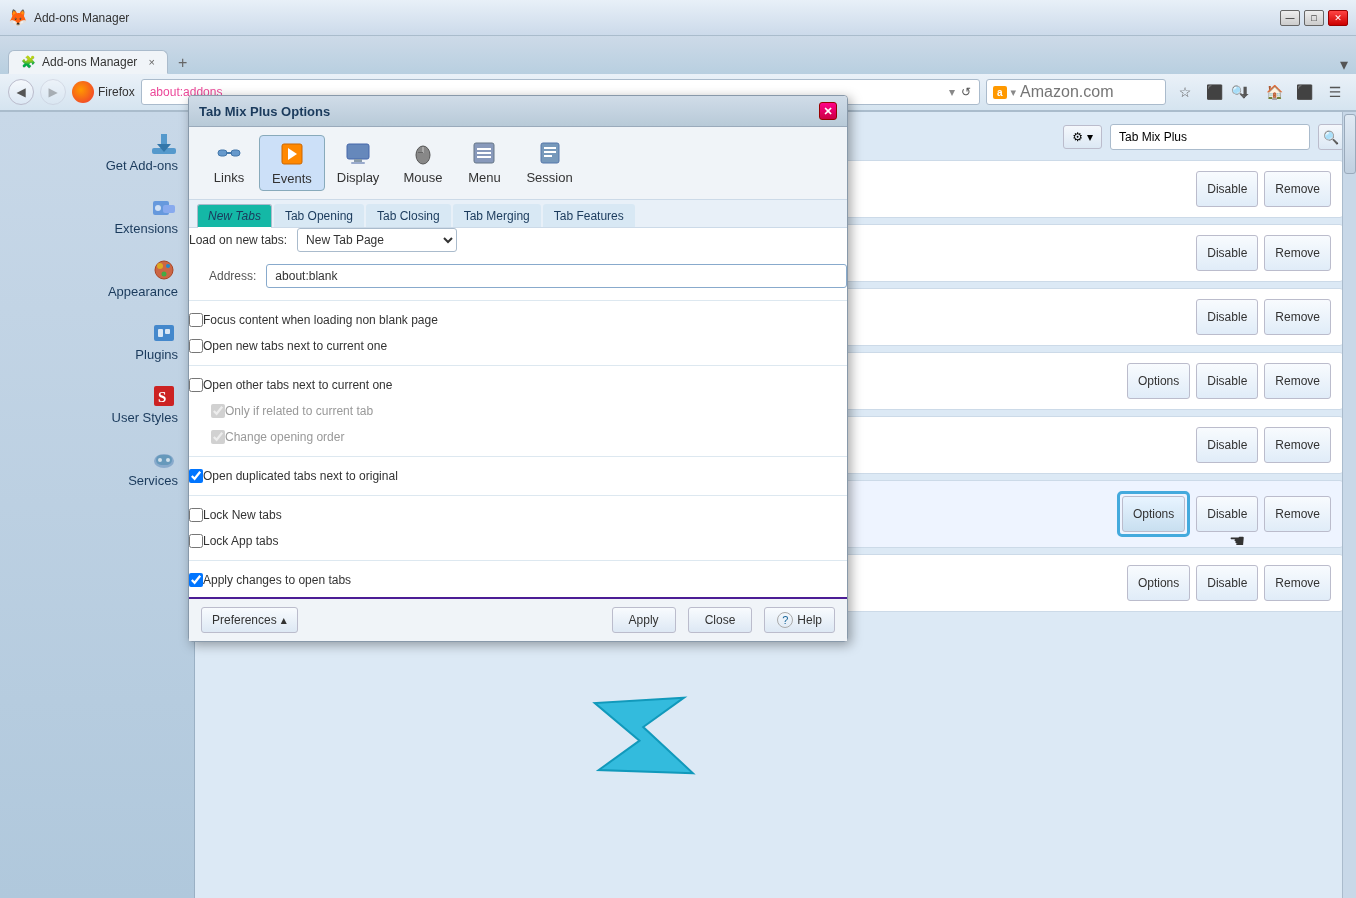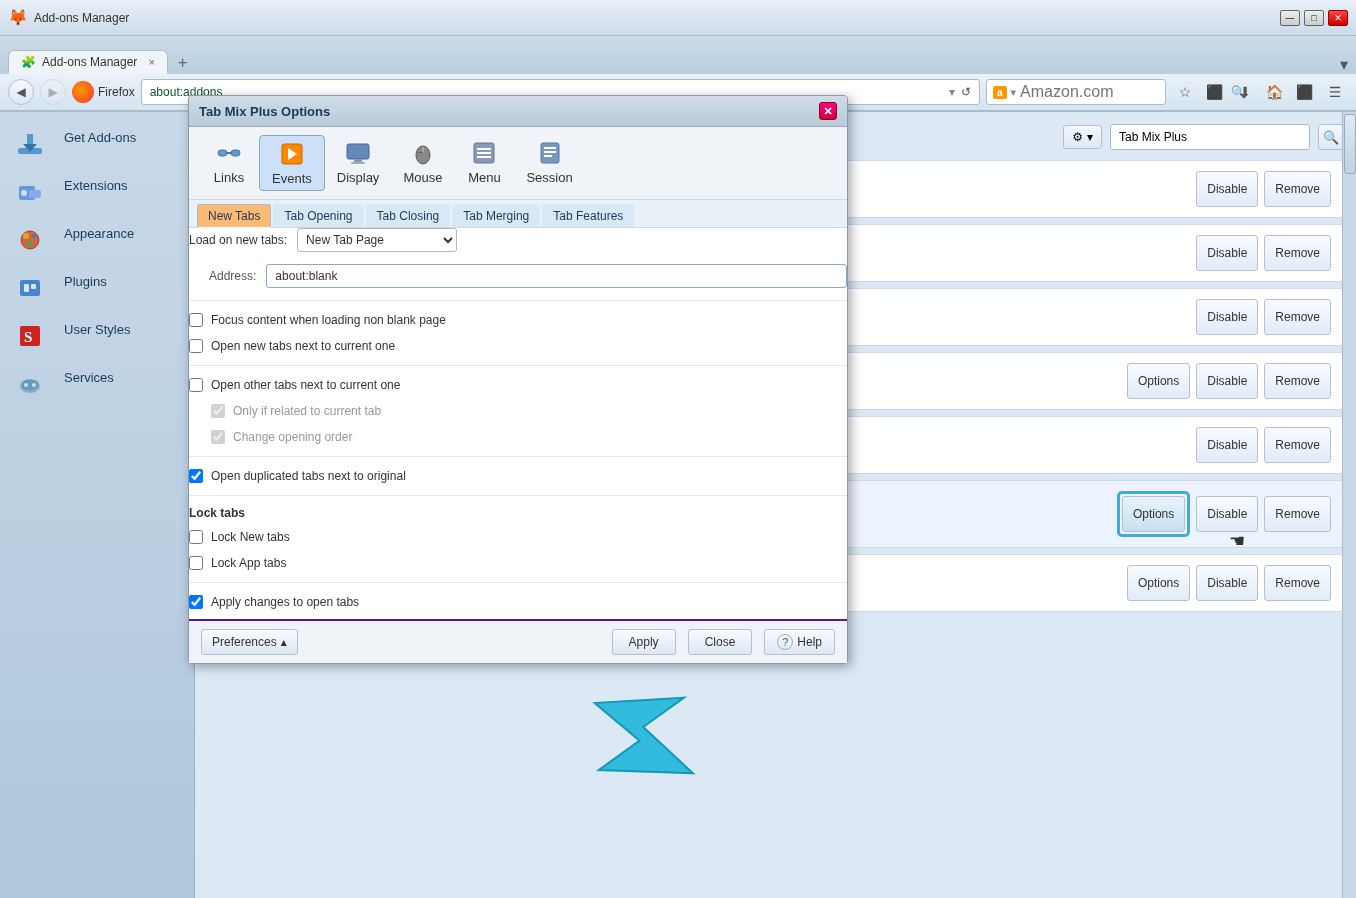--- a/index.html
+++ b/index.html
@@ -172,27 +172,28 @@
     
     .sidebar {
       width: 195px;
       background: linear-gradient(to bottom, #c8d8e8, #b0c8dc);
       padding: 8px 0;
       border-right: 1px solid #9ab0c4;
     }
 
     .sidebar-item {
       display: flex;
-      align-items: flex-start;
-      gap: 20px;
+      align-items: flex-end;
+      gap: 0;
       padding: 10px 16px;
       cursor: pointer;
       color: #1a3a5c;
       font-size: 13px;
       font-weight: 500;
+      flex-direction: column;
     }
 
     .sidebar-item-icon {
       width: 28px;
       height: 28px;
       display: flex;
       align-items: center;
       justify-content: center;
     }
 
@@ -429,24 +430,25 @@
       border-bottom: none;
       cursor: pointer;
       font-size: 12px;
       color: #1a3a5c;
       background: #d8e8f4;
       margin-right: 2px;
       border-radius: 3px 3px 0 0;
     }
 
     .dialog-tab.active {
-      background: #fdba74;
+      background: #14b8a6;
       border-color: #aabbcc;
       border-bottom: 1px solid white;
       margin-bottom: -1px;
+      font-style: italic;
     }
 
     
     .dialog-body {
       background: white;
     }
 
     .form-row {
       display: flex;
       align-items: center;
@@ -479,21 +481,20 @@
       background: white;
       padding: 0 8px;
       font-size: 12px;
       color: #333;
       outline: none;
     }
 
     .checkbox-row {
       display: flex;
       align-items: flex-start;
-      gap: 8px;
       margin-bottom: 8px;
       padding: 2px 0;
     }
 
     .checkbox-row input[type=checkbox] {
       width: 14px;
       height: 14px;
     }
 
     .checkbox-label {
@@ -660,21 +661,21 @@
   <div class="nav-bar">
     <div class="nav-btn">◀</div>
     <div class="nav-btn" style="opacity:0.4;">▶</div>
 
     <div style="display:flex; align-items:center; gap:4px;">
       <div class="firefox-logo"></div>
       <span style="font-size:12px; color:#333; font-weight:500;">Firefox</span>
     </div>
 
     <div class="address-bar">
-      <span style="color:#14532d;">about:addons</span>
+      <span style="color:#ec4899;">about:addons</span>
       <span style="flex:1;"></span>
       <span style="color:#888;">▾</span>
       <span style="color:#555; cursor:pointer;">↺</span>
     </div>
 
     <div class="amazon-bar">
       <span style="background:#f90; padding:1px 4px; border-radius:2px; font-size:10px; font-weight:bold; color:white;">a</span>
       <span style="font-size:11px; color:#888;">▾</span>
       <input type="text" style="flex: 1 1 0%; border: none; outline: none; font-size: 16px; color: rgb(51, 51, 51); background: transparent;" placeholder="Amazon.com">
       <span style="cursor:pointer; color:#555;">🔍</span>
@@ -1058,21 +1059,20 @@
 
       <hr class="section-divider">
 
       <div class="checkbox-row">
         <input type="checkbox" id="cb-dupes" checked="" style="">
         <label for="cb-dupes" class="checkbox-label">Open duplicated tabs next to original</label>
       </div>
 
       <hr class="section-divider">
 
-      <div class="section-title">Lock tabs</div>
 
       <div class="checkbox-row">
         <input type="checkbox" id="cb-lock-new" style="">
         <label for="cb-lock-new" class="checkbox-label">Lock New tabs</label>
       </div>
 
       <div class="checkbox-row">
         <input type="checkbox" id="cb-lock-app" style="">
         <label for="cb-lock-app" class="checkbox-label">Lock App tabs</label>
       </div>

